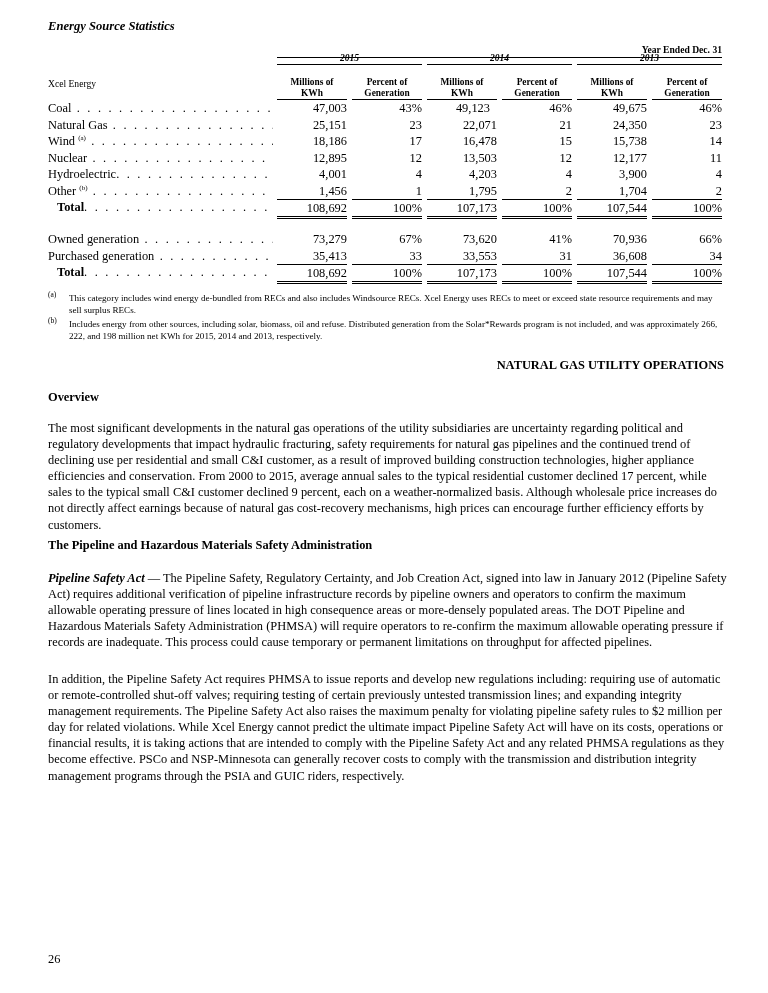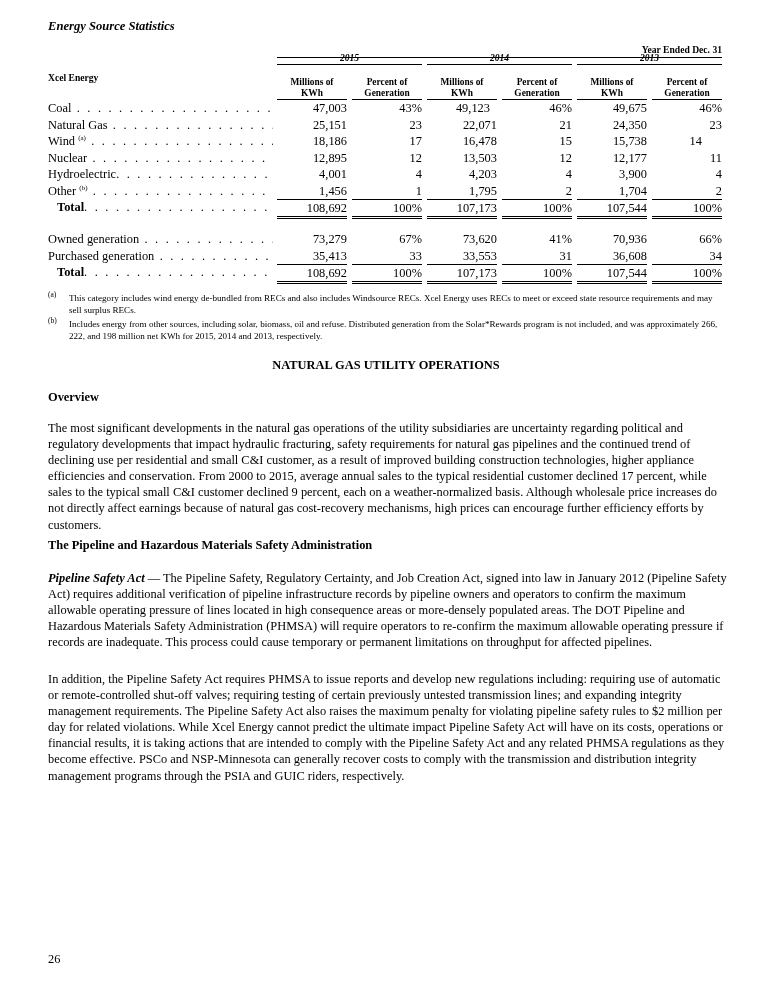--- a/index.html
+++ b/index.html
@@ -24,35 +24,35 @@
     font-weight: bold; font-size: 9.6px; line-height: 12px; height: 12px;
     border-bottom: 1px solid #000;
     font-style: italic;
   }
   .colh {
     position: absolute; top: 33px; width: 70px; text-align: center;
     font-weight: bold; font-size: 9.4px; line-height: 10.5px; height: 22px;
     border-bottom: 1.5px solid #000;
   }
   .xel {
-    position: absolute; left: 0; top: 28px; font-weight: bold; font-size: 9.6px;
+    position: absolute; left: 0; top: 34px; font-weight: normal; font-size: 9.6px;
   }
   .row { position: absolute; left: 0; height: 17px; line-height: 17px; width: 676px; font-size: 12.4px; }
   .lbl { position: absolute; left: 0; width: 225px; white-space: nowrap; overflow: hidden; }
   .lbl.total { font-weight: bold; padding-left: 9px; width: 216px; }
   .lbl .dots { letter-spacing: 2.2px; }
   .lbl sup { font-size: 7px; vertical-align: 5px; line-height: 0; }
   .cell { position: absolute; width: 70px; text-align: right; top: 0; height: 16px; }
   .cell.sub { border-top: 1px solid #000; }
   .cell.dbl { border-bottom: 3px double #000; }
   .fn { position: absolute; left: 0; font-size: 9.1px; line-height: 12px; width: 676px; }
   .fn .mk { position: absolute; left: 0; top: -3px; font-size: 7.5px; }
   .fn .tx { position: absolute; left: 21px; width: 655px; }
   .h-center {
-    position: absolute; left: 0; width: 676px; text-align: center; top: 358px;
+    position: absolute; left: 0; width: 676px; text-align: right; top: 358px;
     font-weight: bold; font-size: 12.4px;
   }
   .h-left { position: absolute; left: 0; font-weight: bold; font-size: 12.4px; }
   .para {
     position: absolute; left: 0; width: 680px; font-size: 12.4px; line-height: 16.1px;
   }
   .para i { font-weight: bold; }
   .pnum { position: absolute; left: 0; width: 676px; text-align: left; top: 952px; font-size: 12.4px; }
 </style>
 </head>
@@ -96,21 +96,21 @@
       <div class="cell" style="left:529px">24,350</div>
       <div class="cell" style="left:604px">23</div>
     </div>
     <div class="row" style="top:89px">
       <div class="lbl"><span>Wind</span> <sup>(a)</sup><span class="dots"> . . . . . . . . . . . . . . . . . . . . . . . . . . . . . . . .</span></div>
       <div class="cell" style="left:229px">18,186</div>
       <div class="cell" style="left:304px">17</div>
       <div class="cell" style="left:379px">16,478</div>
       <div class="cell" style="left:454px">15</div>
       <div class="cell" style="left:529px">15,738</div>
-      <div class="cell" style="left:584px">14</div>
+      <div class="cell" style="left:604px">14</div>
     </div>
     <div class="row" style="top:105.5px">
       <div class="lbl"><span>Nuclear</span><span class="dots"> . . . . . . . . . . . . . . . . . . . . . . . . . . . . . . . .</span></div>
       <div class="cell" style="left:229px">12,895</div>
       <div class="cell" style="left:304px">12</div>
       <div class="cell" style="left:379px">13,503</div>
       <div class="cell" style="left:454px">12</div>
       <div class="cell" style="left:529px">12,177</div>
       <div class="cell" style="left:604px">11</div>
     </div>

